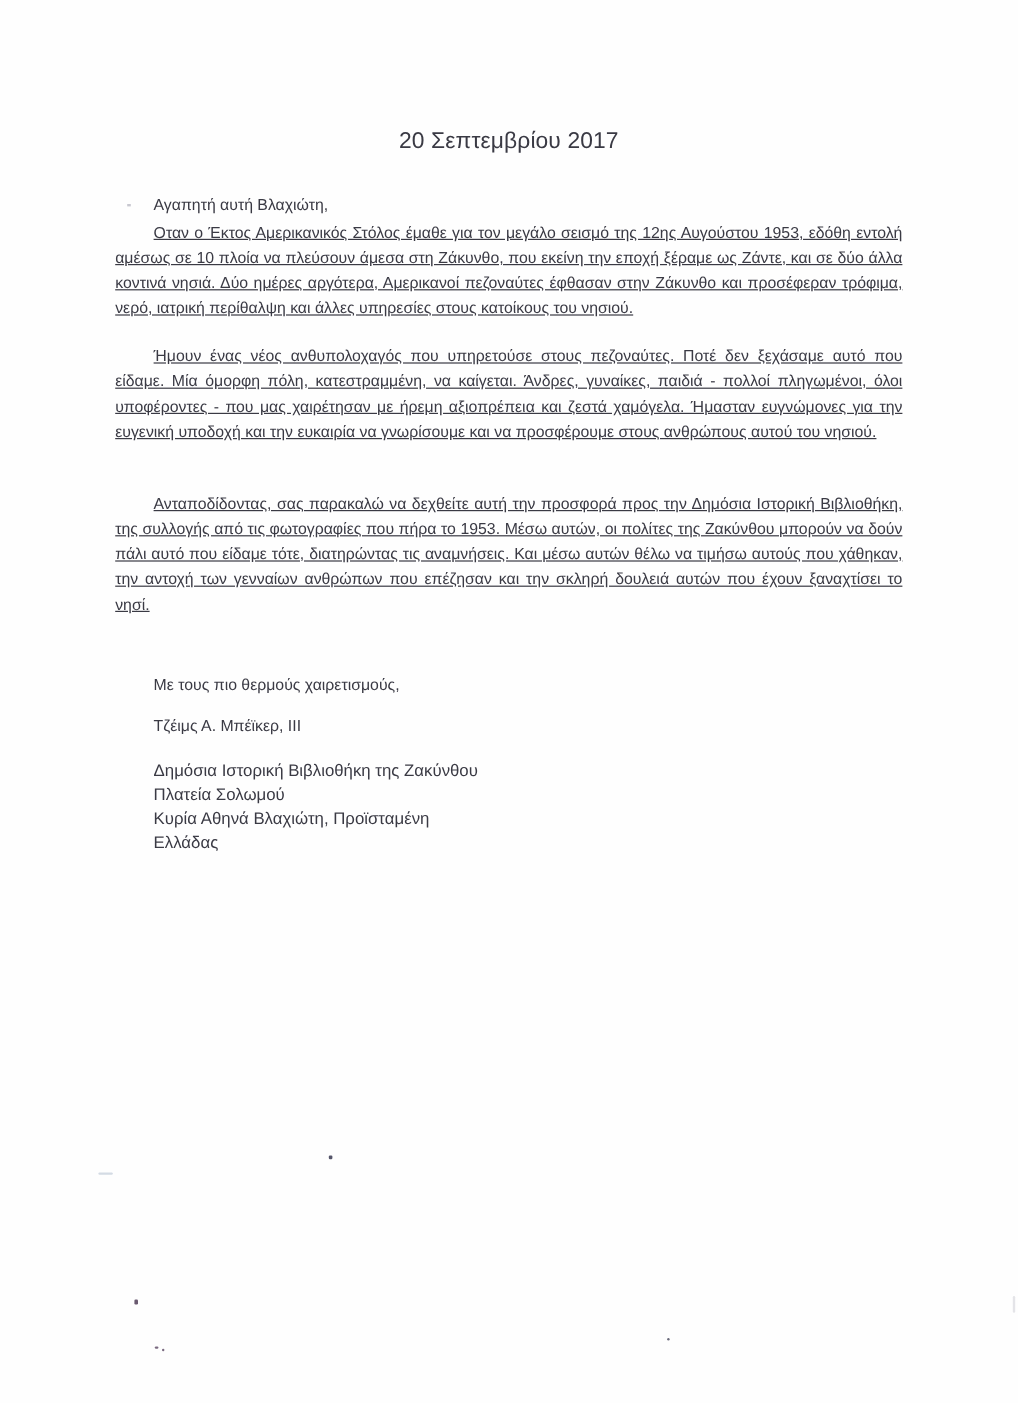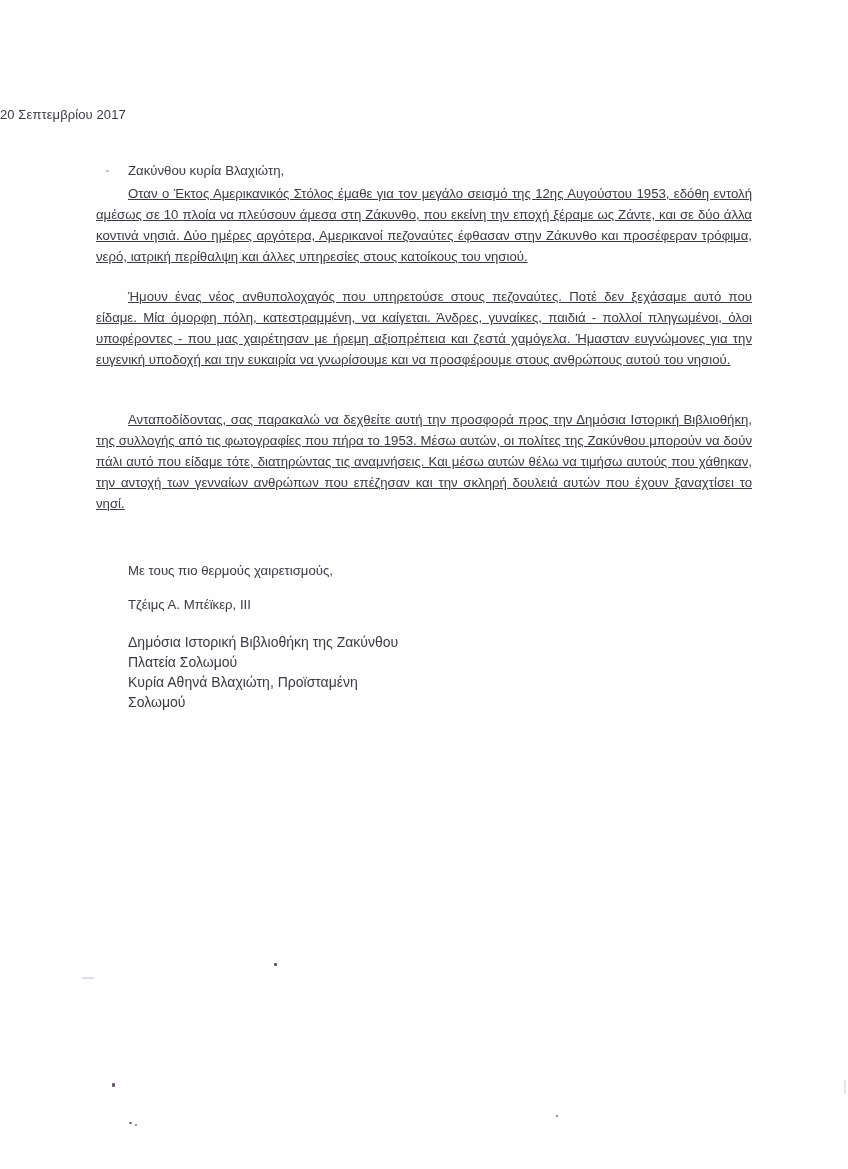--- a/index.html
+++ b/index.html
@@ -19,22 +19,22 @@
     position: absolute;
     left: 0; top: 0;
     width: 848px; height: 1169px;
     background: #fefefe;
   }
   .date {
     position: absolute;
     top: 107px;
     left: 0;
     width: 848px;
-    text-align: left;
-    font-size: 13px;
+    text-align: center;
+    font-size: 19px;
     letter-spacing: 0.1px;
   }
   .salutation {
     position: absolute;
     top: 163px;
     left: 128px;
     font-size: 13.2px;
   }
   .bullet-dot {
     position: absolute;
@@ -85,35 +85,35 @@
   }
 </style>
 </head>
 <body>
 
 <div class="page">
 
   <div class="date">20 Σεπτεμβρίου 2017</div>
 
   <div class="bullet-dot"></div>
-  <div class="salutation">Ζακύνθου κυρία Βλαχιώτη,</div>
+  <div class="salutation">Αγαπητή αυτή Βλαχιώτη,</div>
 
   <p class="body-text p1">Οταν ο Έκτος Αμερικανικός Στόλος έμαθε για τον μεγάλο σεισμό της 12ης Αυγούστου 1953, εδόθη εντολή αμέσως σε 10 πλοία να πλεύσουν άμεσα στη Ζάκυνθο, που εκείνη την εποχή ξέραμε ως Ζάντε, και σε δύο άλλα κοντινά νησιά. Δύο ημέρες αργότερα, Αμερικανοί πεζοναύτες έφθασαν στην Ζάκυνθο και προσέφεραν τρόφιμα, νερό, ιατρική περίθαλψη και άλλες υπηρεσίες στους κατοίκους του νησιού.</p>
   <p class="body-text p2">Ήμουν ένας νέος ανθυπολοχαγός που υπηρετούσε στους πεζοναύτες. Ποτέ δεν ξεχάσαμε αυτό που είδαμε. Μία όμορφη πόλη, κατεστραμμένη, να καίγεται. Άνδρες, γυναίκες, παιδιά - πολλοί πληγωμένοι, όλοι υποφέροντες - που μας χαιρέτησαν με ήρεμη αξιοπρέπεια και ζεστά χαμόγελα. Ήμασταν ευγνώμονες για την ευγενική υποδοχή και την ευκαιρία να γνωρίσουμε και να προσφέρουμε στους ανθρώπους αυτού του νησιού.</p>
   <p class="body-text p3">Ανταποδίδοντας, σας παρακαλώ να δεχθείτε αυτή την προσφορά προς την Δημόσια Ιστορική Βιβλιοθήκη, της συλλογής από τις φωτογραφίες που πήρα το 1953. Μέσω αυτών, οι πολίτες της Ζακύνθου μπορούν να δούν πάλι αυτό που είδαμε τότε, διατηρώντας τις αναμνήσεις. Και μέσω αυτών θέλω να τιμήσω αυτούς που χάθηκαν, την αντοχή των γενναίων ανθρώπων που επέζησαν και την σκληρή δουλειά αυτών που έχουν ξαναχτίσει το νησί.</p>
 
   <div class="closing">Με τους πιο θερμούς χαιρετισμούς,</div>
 
   <div class="signature">Τζέιμς Α. Μπέϊκερ, III</div>
 
   <div class="address">
     <div>Δημόσια Ιστορική Βιβλιοθήκη της Ζακύνθου</div>
     <div>Πλατεία Σολωμού</div>
     <div>Κυρία Αθηνά Βλαχιώτη, Προϊσταμένη</div>
-    <div>Σολωμού</div>
+    <div>Ελλάδας</div>
   </div>
 
   <div class="speck" style="left:274px;top:963px;width:3px;height:3px;background:#55556a;"></div>
   <div class="speck" style="left:82px;top:977px;width:12px;height:2px;background:#d4dbe4;"></div>
   <div class="speck" style="left:112px;top:1083px;width:3px;height:4px;background:#6a5a70;"></div>
   <div class="speck" style="left:129px;top:1122px;width:3px;height:2px;background:#7a6a80;"></div>
   <div class="speck" style="left:135px;top:1124px;width:2px;height:2px;background:#7a6a80;"></div>
   <div class="speck" style="left:556px;top:1115px;width:2px;height:2px;background:#6a6a7a;"></div>
   <div class="speck" style="left:844px;top:1080px;width:2px;height:14px;background:#e4e4e8;"></div>
 

